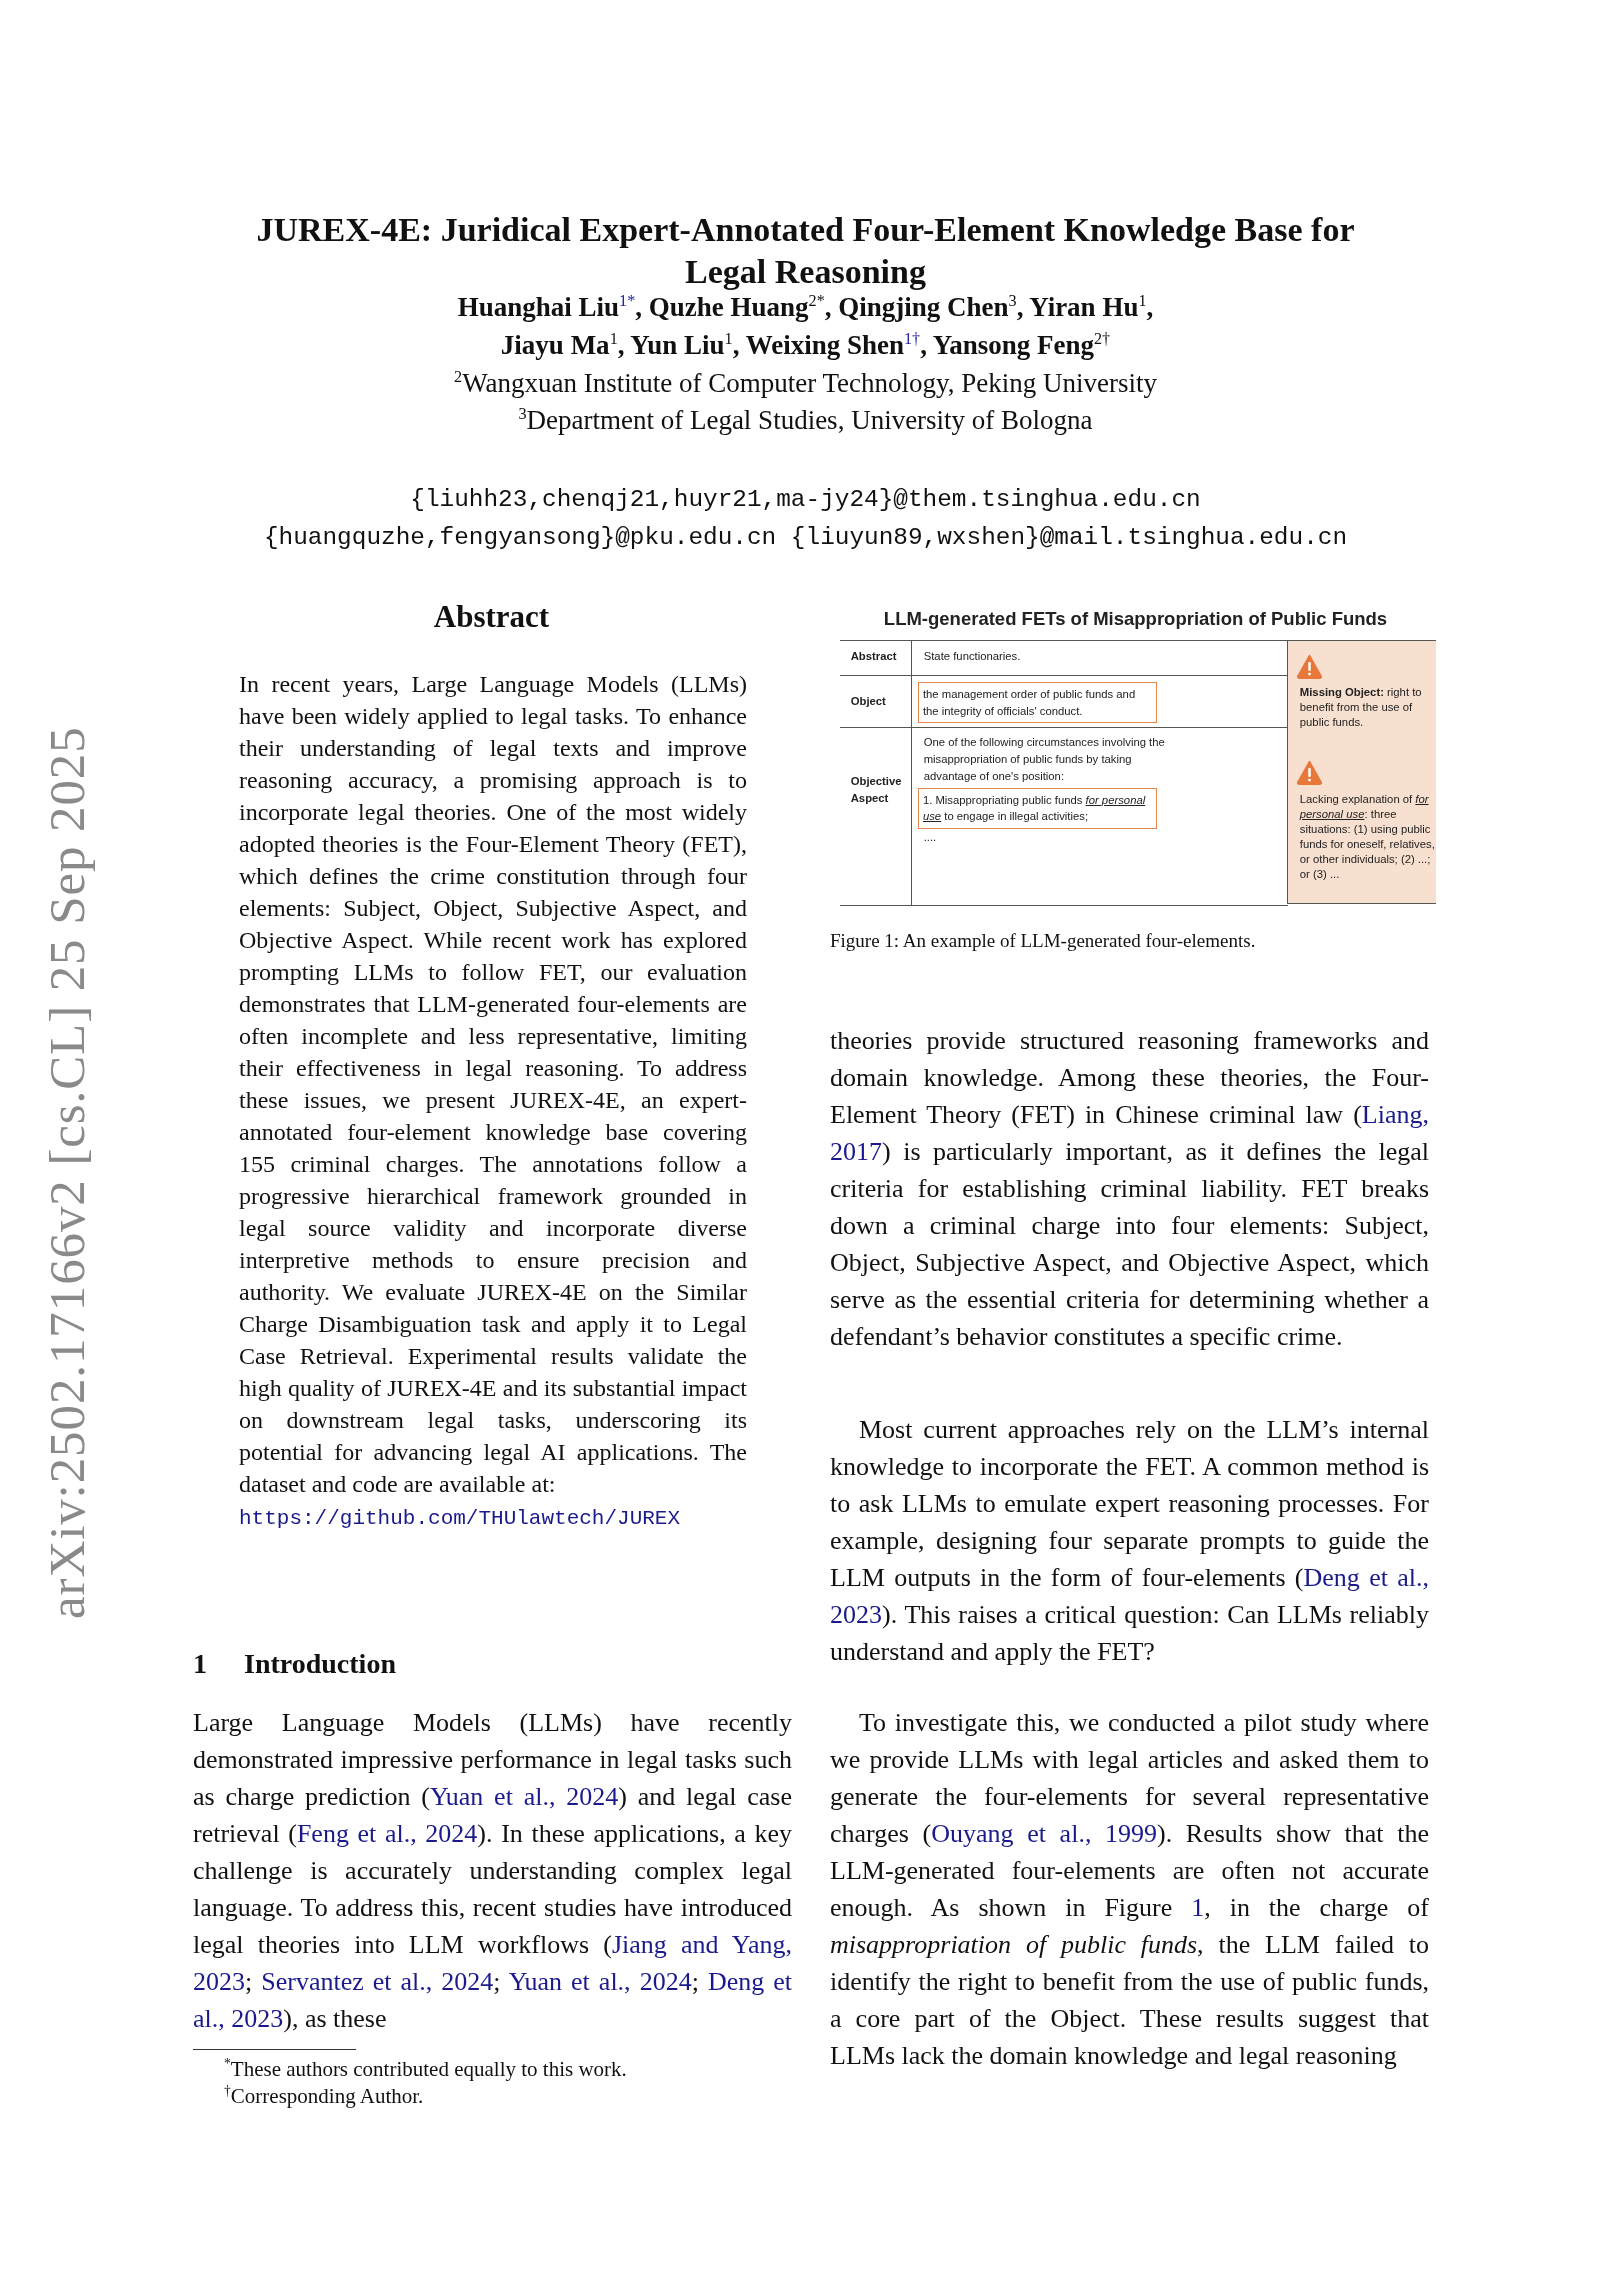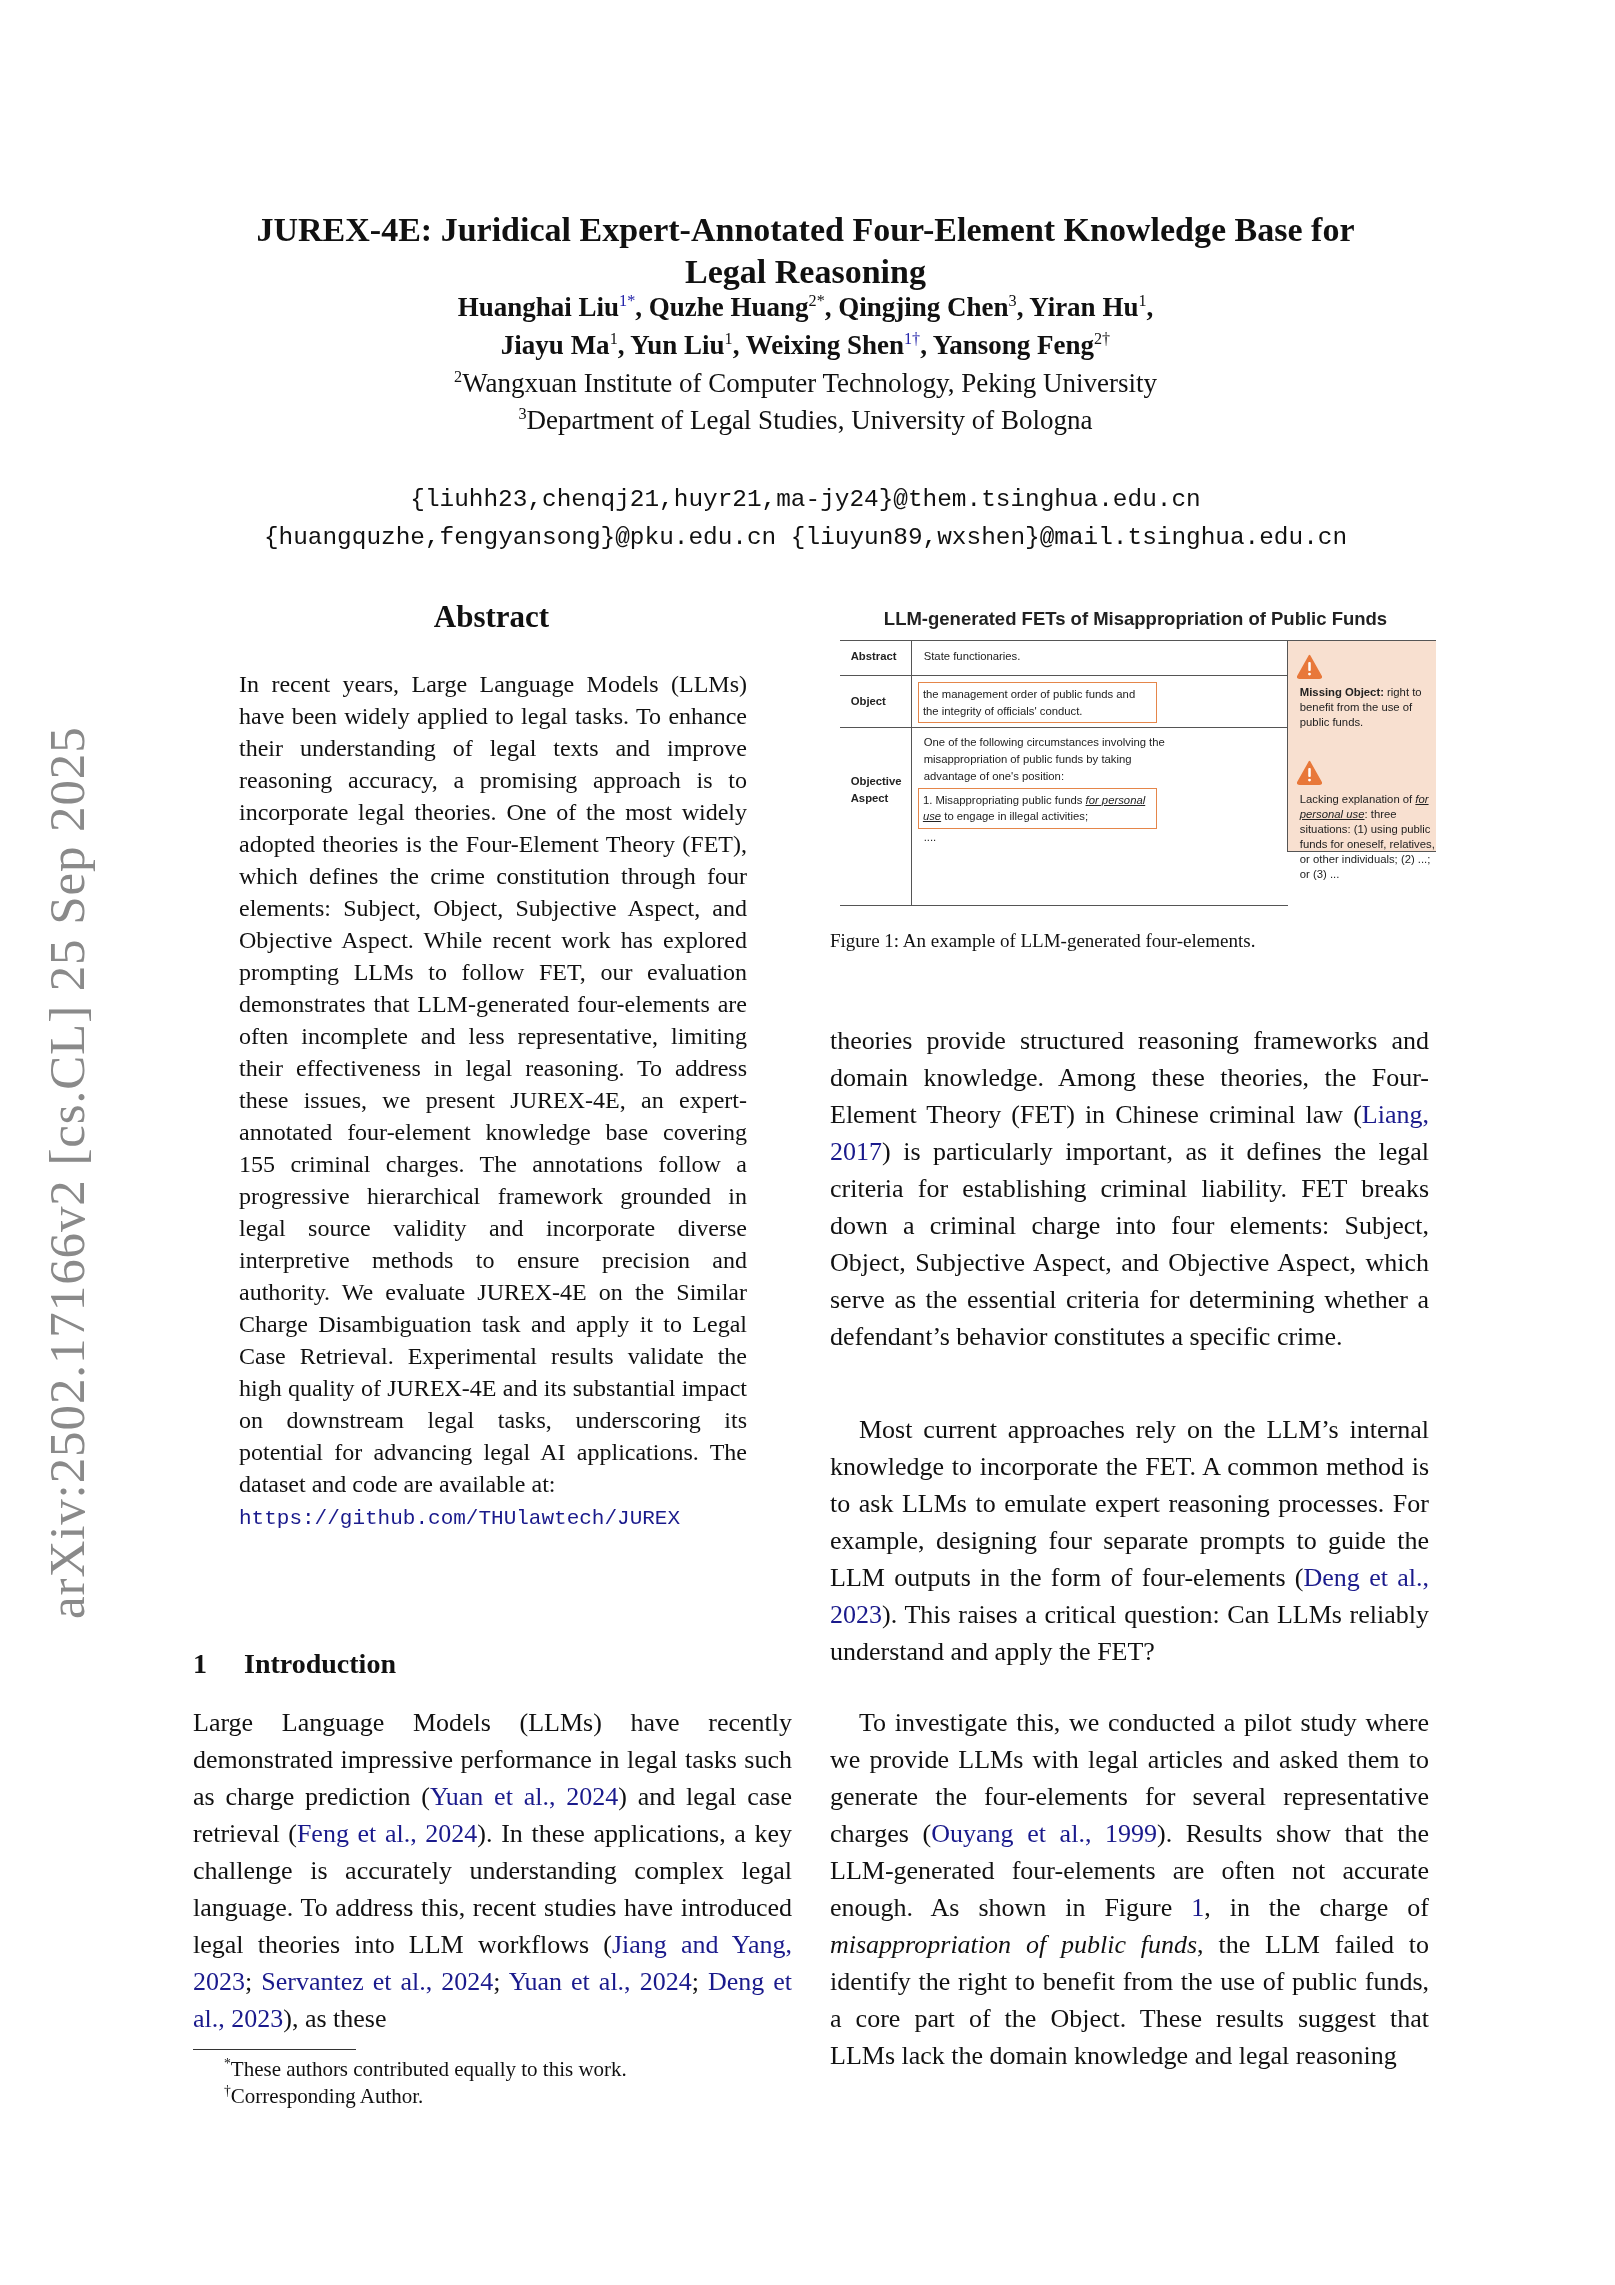--- a/index.html
+++ b/index.html
@@ -71,21 +71,21 @@
   }
   .fig-row { position: absolute; left: 0; width: 448px; border-bottom: 1.4px solid #555; }
   .fig-row:last-child { border-bottom: none; }
   .fig-label {
     position: absolute; left: 11px; font-weight: bold; font-size: 11.3px; line-height: 17px; color: #222;
   }
   .fig-vline { position: absolute; left: 71px; top: 0; width: 1.4px; height: 264px; background: #555; }
   .fig-text { position: absolute; left: 84px; width: 344px; font-size: 11.3px; line-height: 16.7px; color: #222; }
   .hl-box { border: 1.8px solid #e5864a; padding: 2.7px 3.6px; margin-left: -5.4px; width: 230px; }
   .fig-side {
-    position: absolute; left: 450px; top: 43px; width: 149px; height: 212px;
+    position: absolute; left: 450px; top: 43px; width: 149px; height: 264px;
     background: #f8e0d0; border-left: 1.4px solid #555; border-top: 1.8px solid #555; border-bottom: 1.8px solid #555;
     box-sizing: border-box;
   }
   .warn-icon { position: absolute; left: 9px; width: 25px; height: 25px; }
   .side-note { position: absolute; left: 11.8px; width: 136px; font-size: 11.3px; line-height: 15px; color: #222; }
   .fig-caption {
     position: absolute; left: 830px; top: 930px; font-size: 19px; color: #111;
   }
 
   .right-body {

